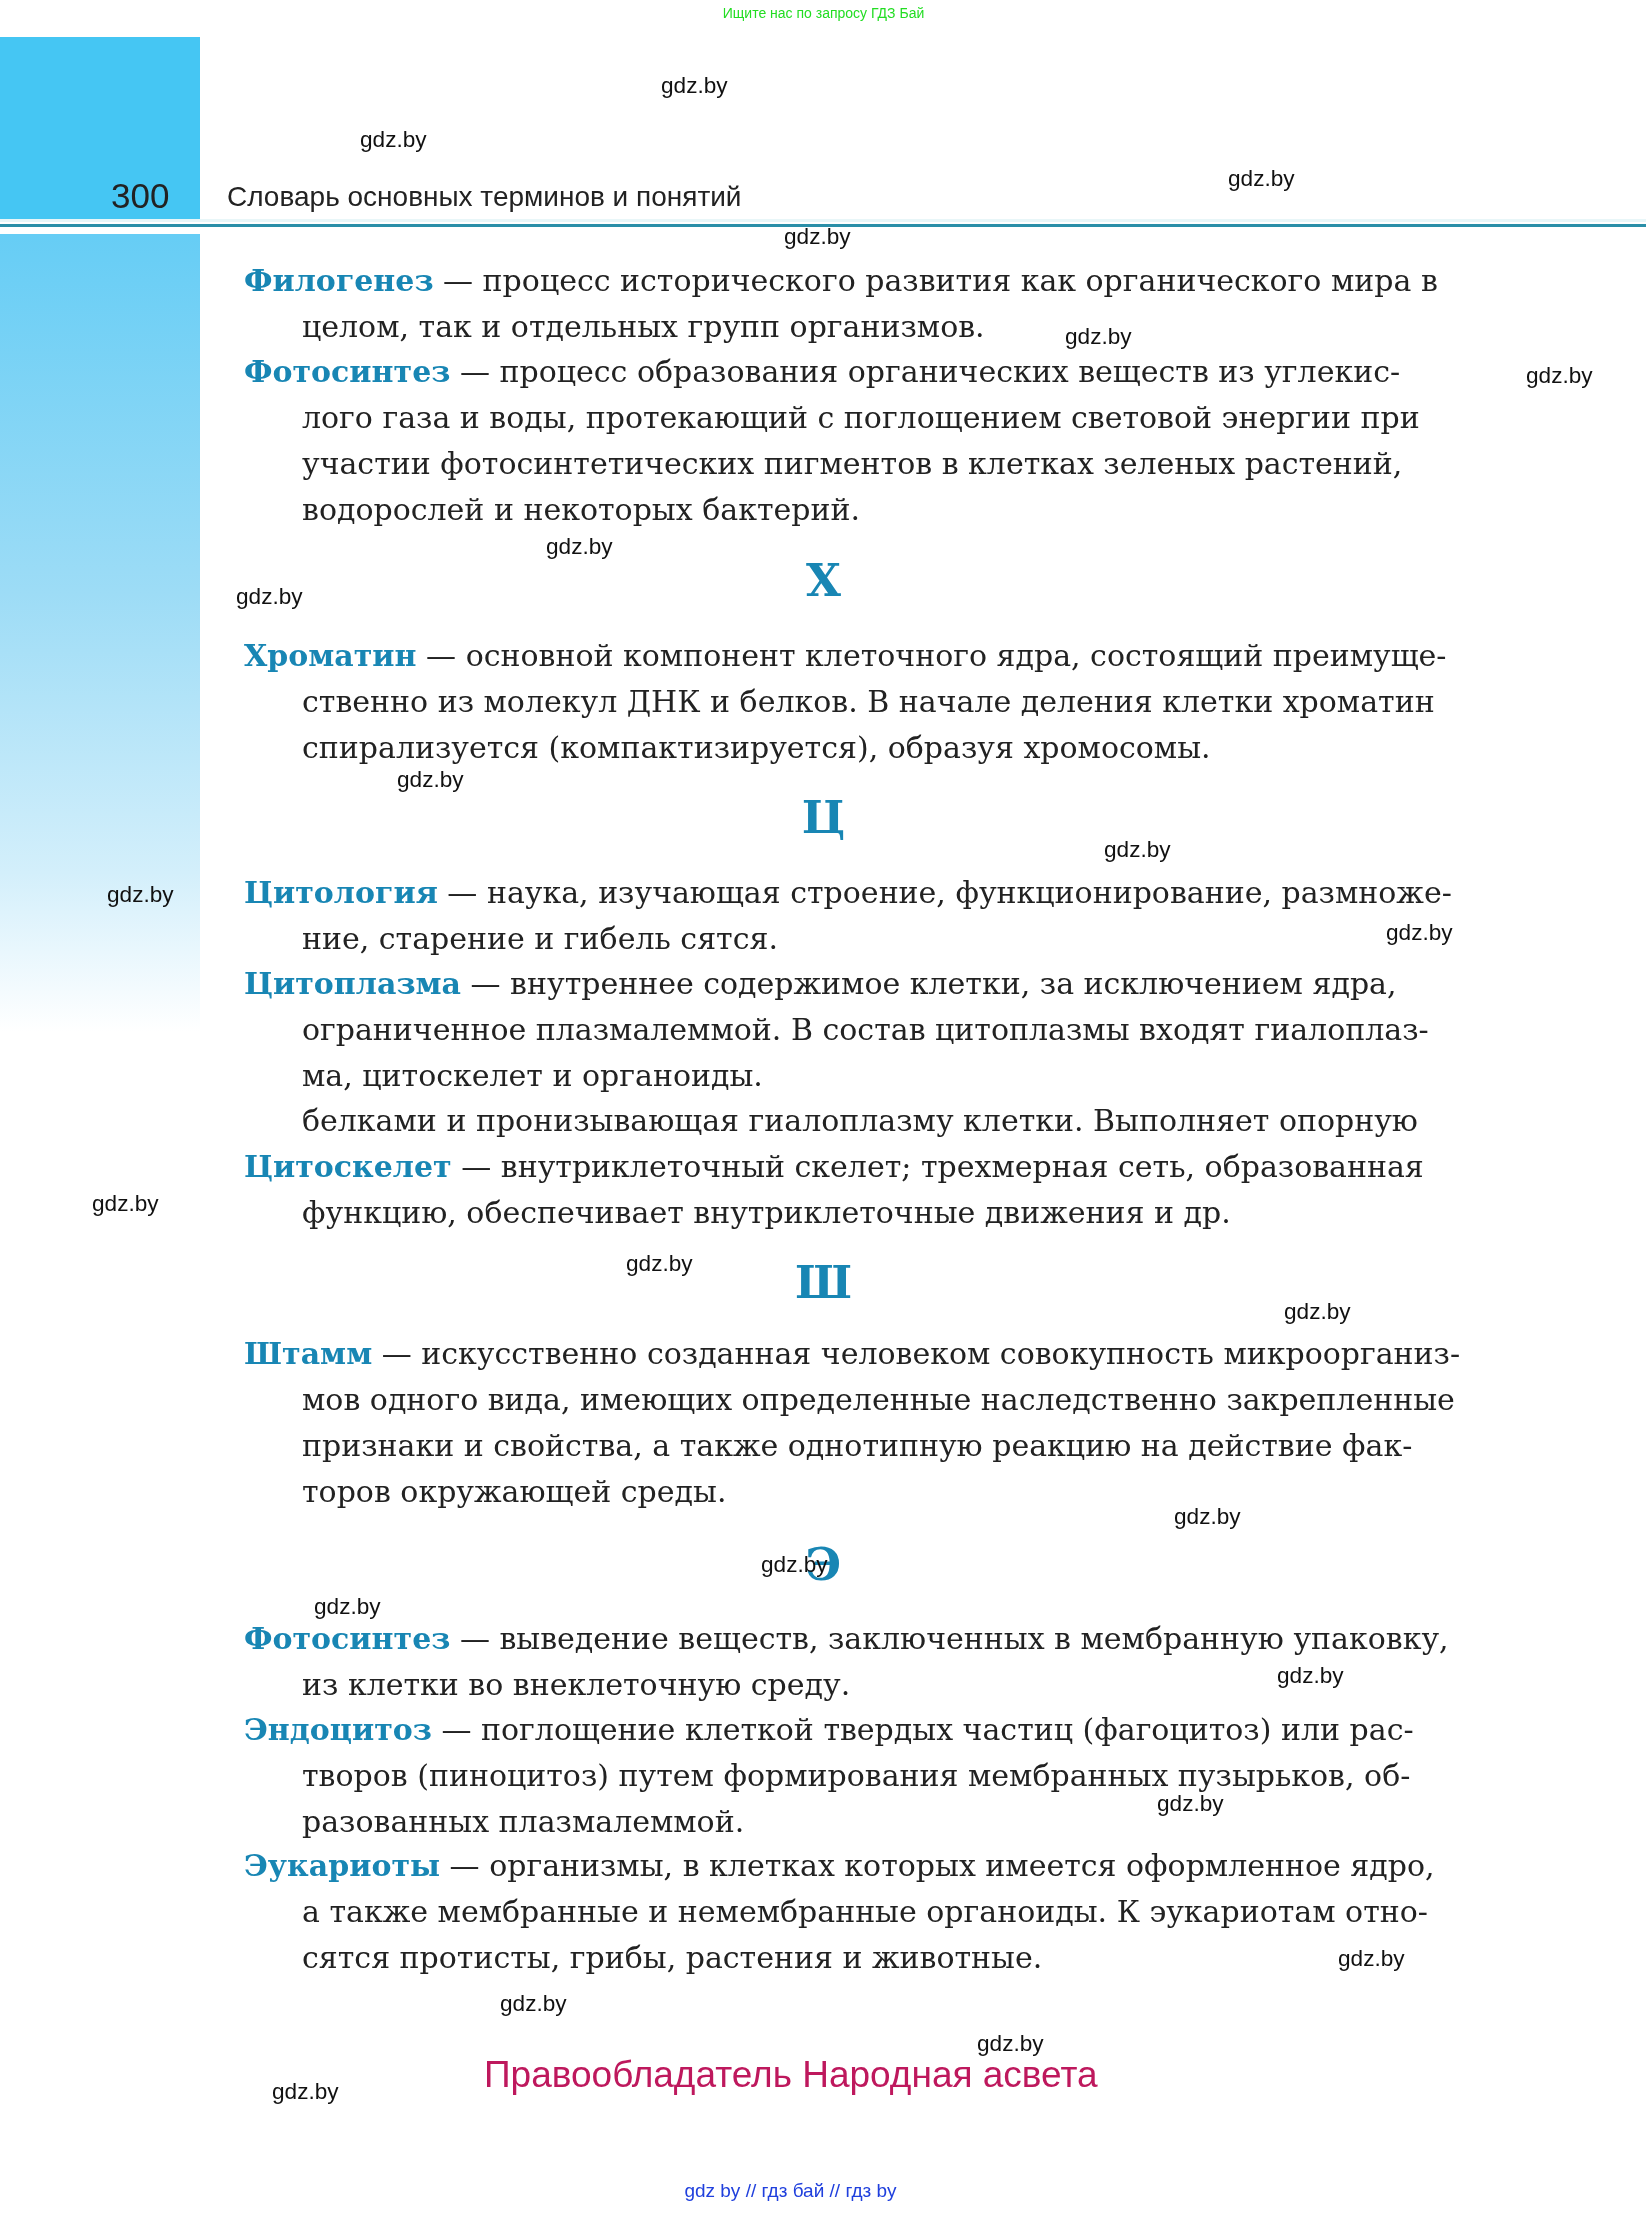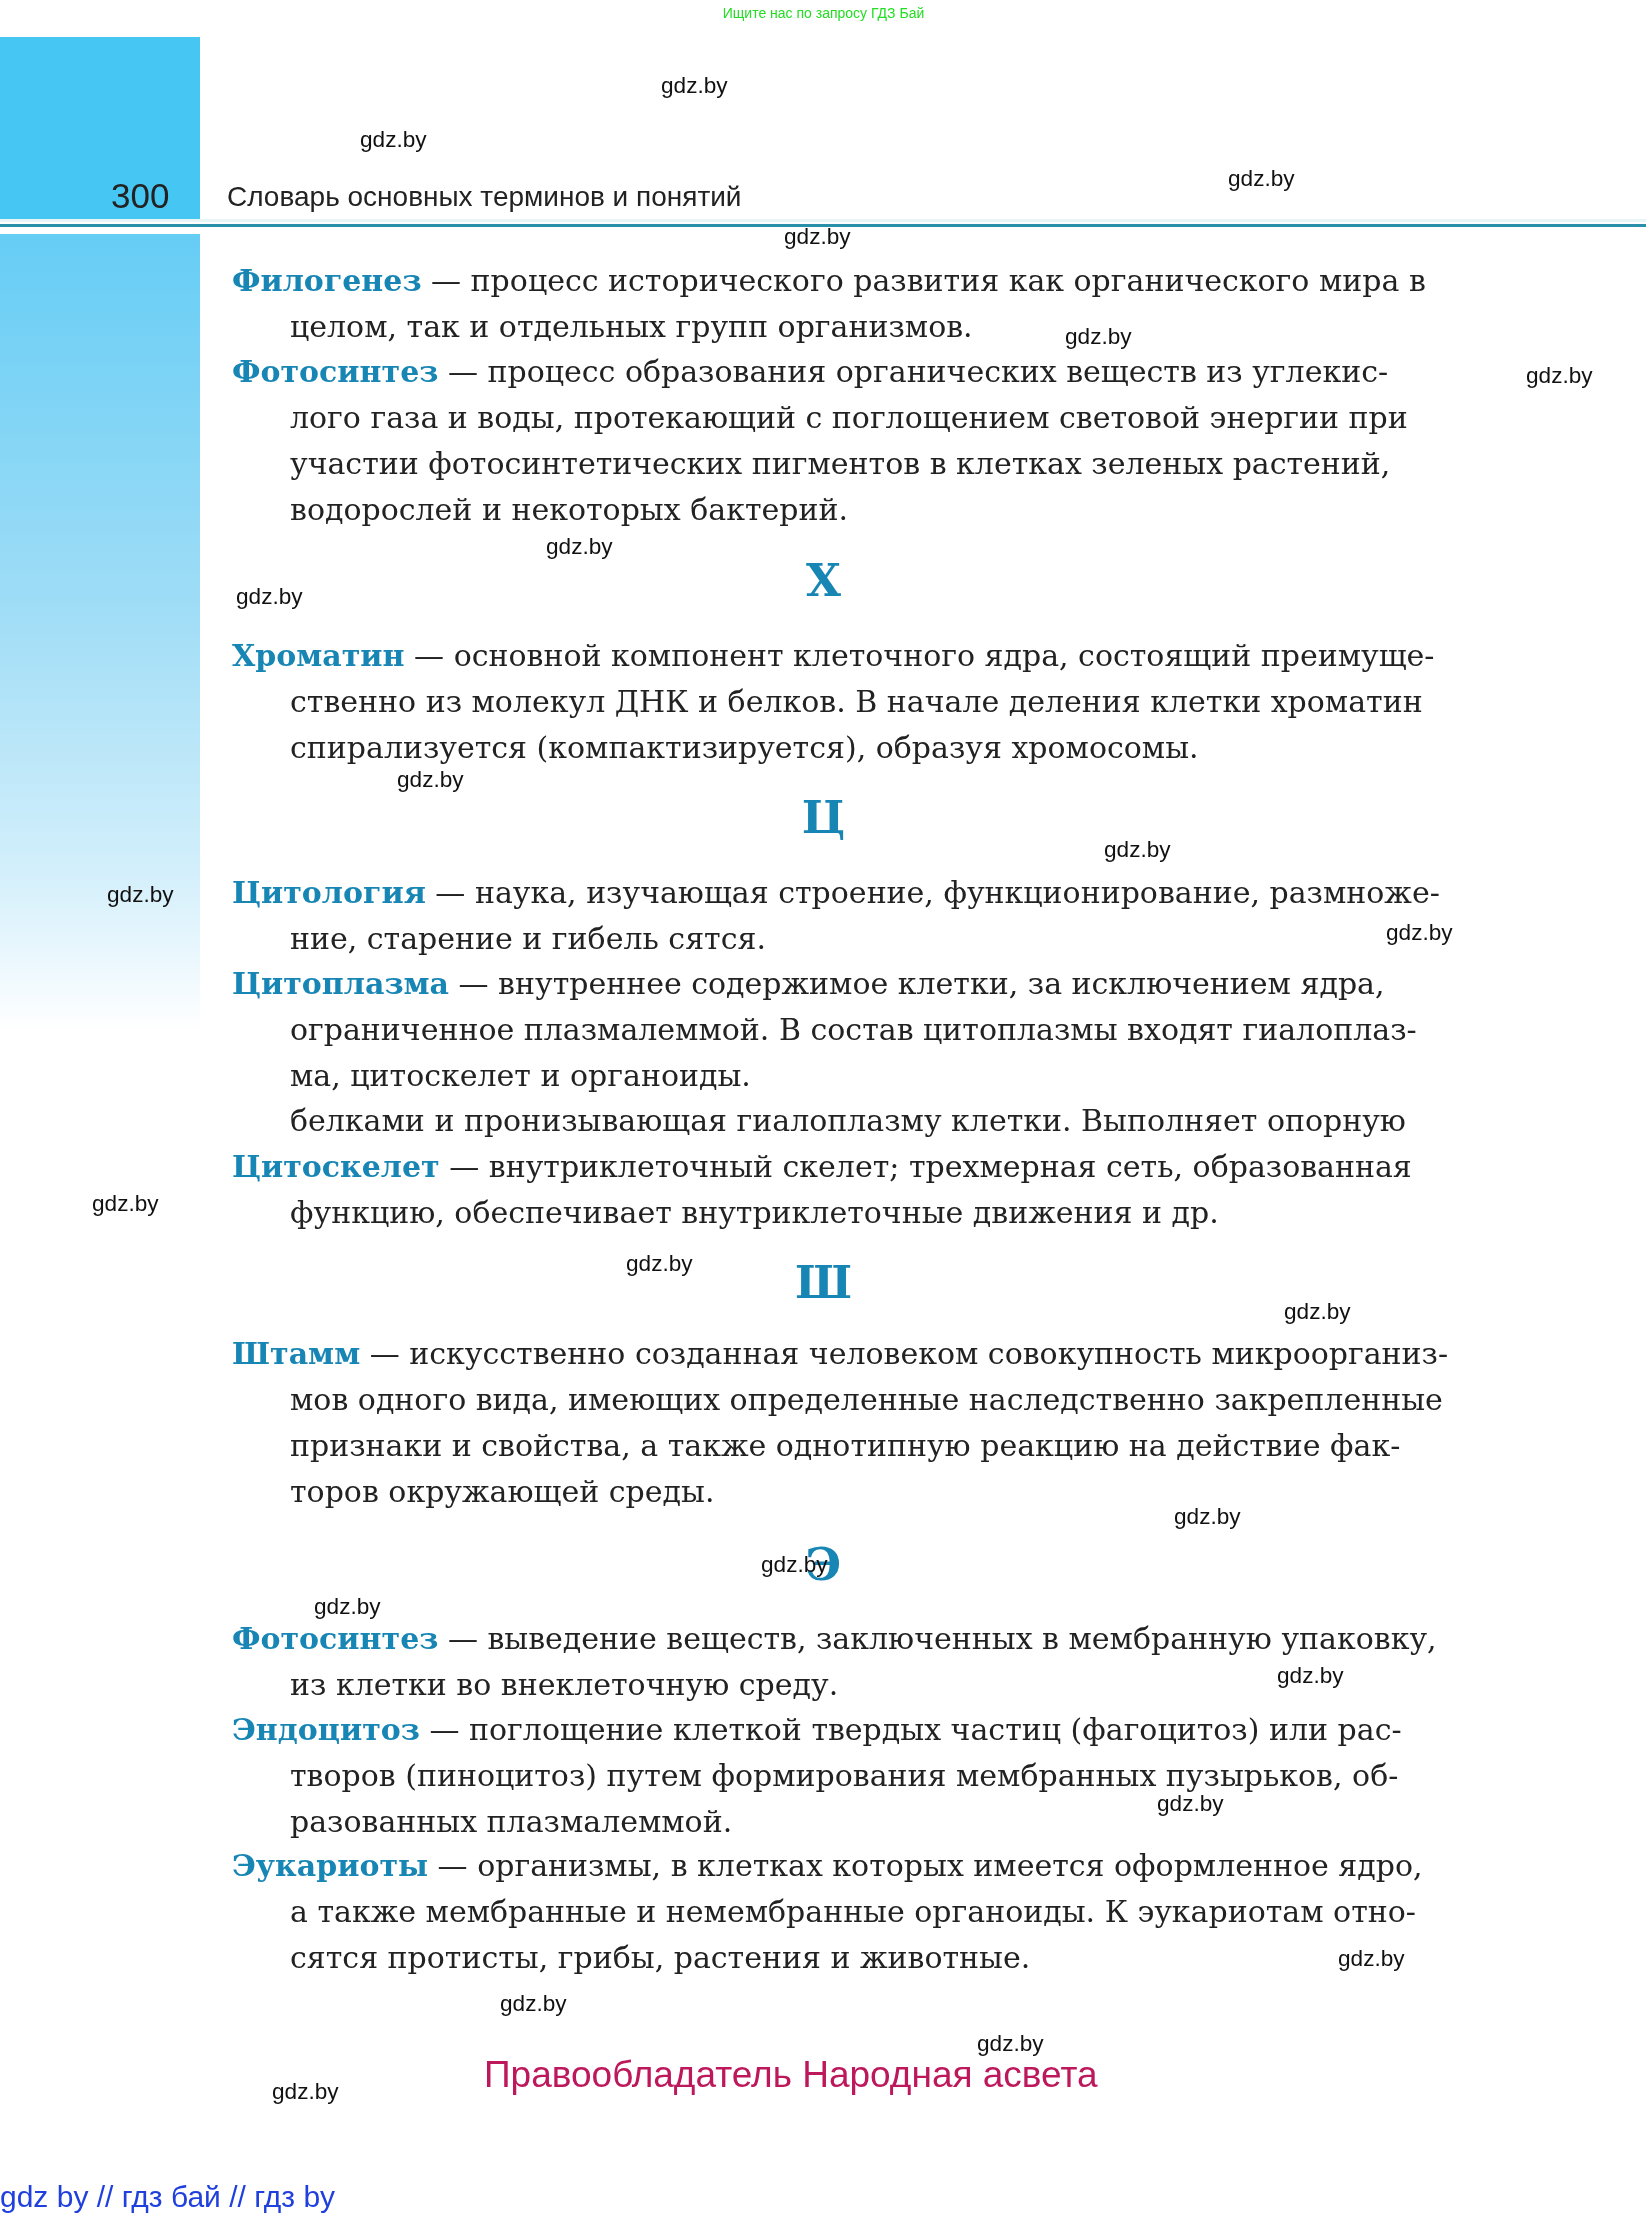--- a/index.html
+++ b/index.html
@@ -4,28 +4,28 @@
 <style>
   html, body { margin:0; padding:0; }
   body { width:1647px; height:2216px; position:relative; background:#ffffff; overflow:hidden; font-family:"DejaVu Serif", serif; }
   .top-banner { position:absolute; top:4.8px; left:0; width:1647px; text-align:center; font-family:"Liberation Sans", sans-serif; font-size:14px; color:#22dd22; }
   .band-top { position:absolute; left:0; top:37px; width:200px; height:184px; background:#45c6f3; }
   .band-body { position:absolute; left:0; top:234px; width:200px; height:798px; background:linear-gradient(to bottom, #66cdf5 0%, #9ddcf6 45%, #d3effb 80%, #ffffff 100%); }
   .page-number { position:absolute; left:111px; top:176px; font-family:"Liberation Sans", sans-serif; font-weight:normal; font-size:35px; color:#222; }
   .running-head { position:absolute; left:227px; top:181px; font-family:"Liberation Sans", sans-serif; font-size:28px; color:#222; }
   .rule { position:absolute; left:0; top:224px; width:1647px; height:3.2px; background:#2a8fa8; }
   .rule-light { position:absolute; left:0; top:219px; width:1647px; height:3.2px; background:#e8f6f8; }
-  .entry { position:absolute; left:232px; width:1285px; font-size:30px; line-height:46px; color:#222; text-align:justify; }
+  .entry { position:absolute; left:244px; width:1285px; font-size:30px; line-height:46px; color:#222; text-align:justify; }
   .entry .line { display:block; white-space:nowrap; }
   .entry .line.cont { padding-left:58px; }
   .entry .term { color:#1886b4; font-weight:bold; }
   .letter { position:absolute; width:1647px; left:0; text-align:center; font-size:45px; font-weight:bold; color:#1886b4; }
   .wm { position:absolute; font-family:"Liberation Sans", sans-serif; font-size:22.6px; color:#111; }
   .copyright { position:absolute; left:484px; top:2054px; font-family:"Liberation Sans", sans-serif; font-size:37px; color:#be185d; }
-  .footer { position:absolute; top:2180px; left:0; width:1581px; text-align:left; font-family:"Liberation Sans", sans-serif; font-size:30px; color:#2040dd; }
+  .footer { position:absolute; top:2180px; left:0; width:1581px; text-align:center; font-family:"Liberation Sans", sans-serif; font-size:19px; color:#2040dd; }
 </style>
 </head>
 <body>
 
 <div class="top-banner">Ищите нас по запросу ГДЗ Бай</div>
 
 <div class="band-top"></div>
 <div class="band-body"></div>
 <div class="page-number">300</div>
 <div class="running-head">Словарь основных терминов и понятий</div>

